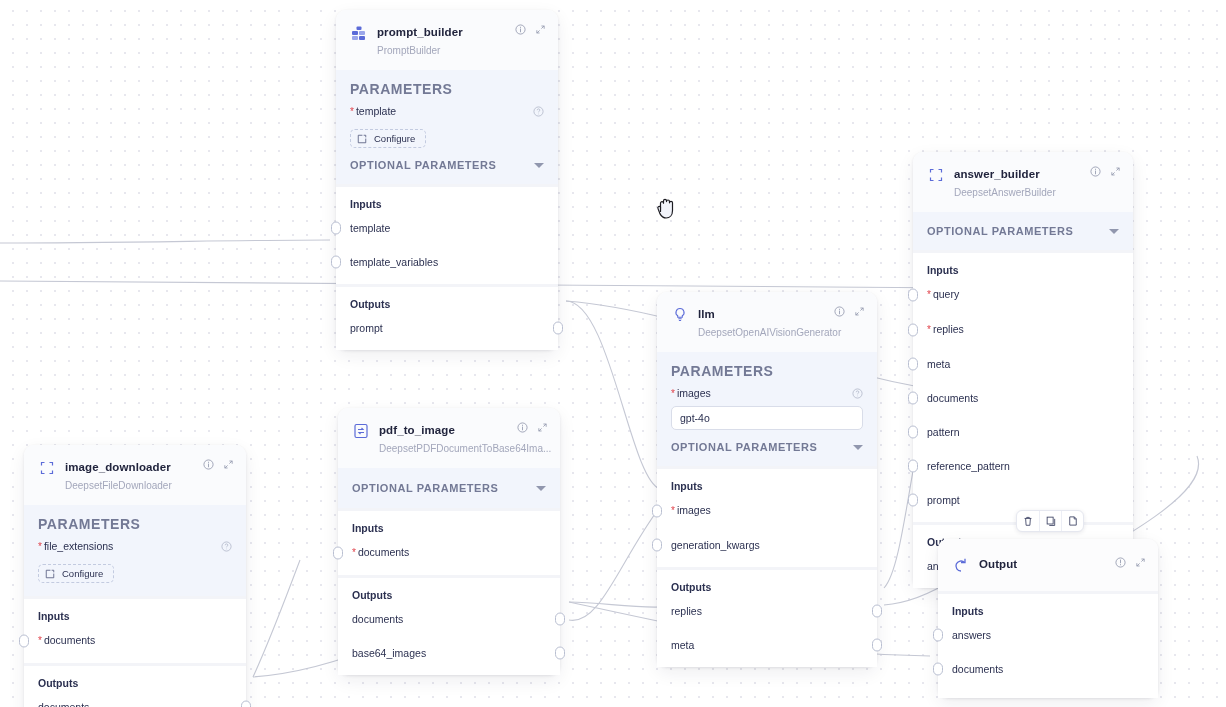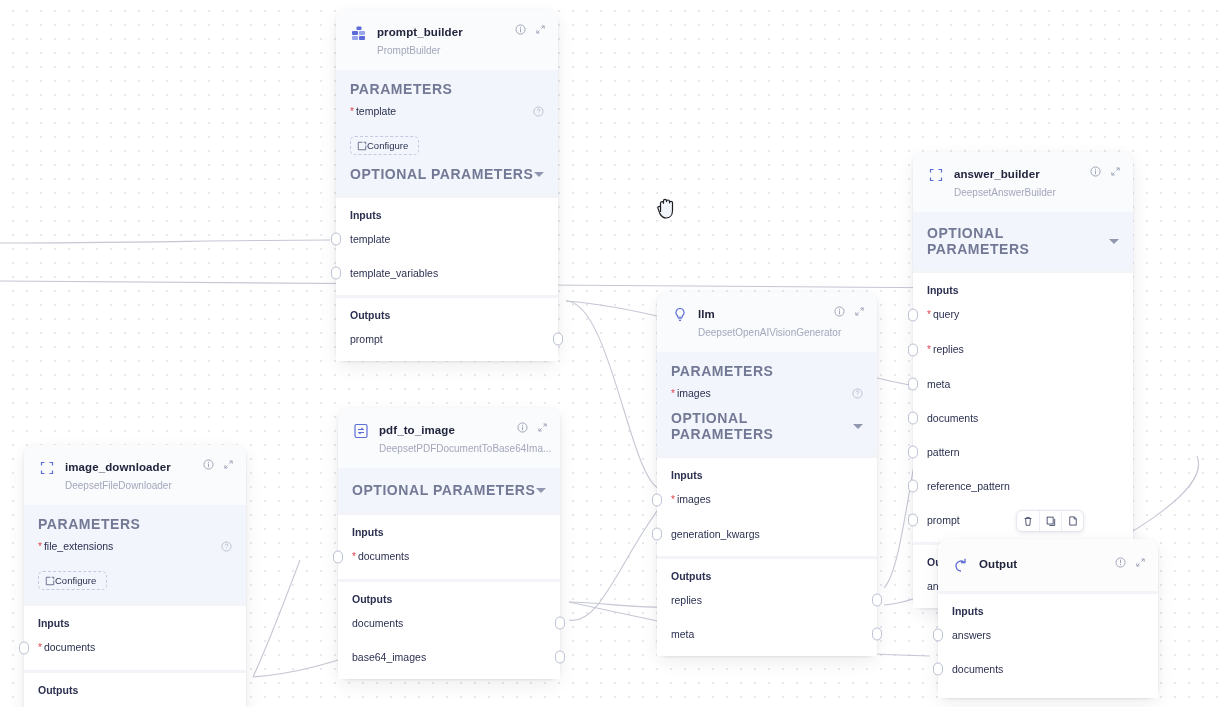--- a/index.html
+++ b/index.html
@@ -64,42 +64,42 @@
   }
   .sec-title { font-size: 10.5px; font-weight: 700; color: #2b3050; margin-bottom: 9px; }
 
   .param-row { display: flex; align-items: center; justify-content: space-between; }
   .param-name { font-size: 10.5px; color: #2b3050; }
   .req { color: #e0414a; margin-right: 2px; font-size: 10px; }
   .help-icon { width: 11px; height: 11px; color: #b3b8ca; cursor: pointer; }
   .help-icon svg { display: block; width: 11px; height: 11px; }
 
   .configure-btn {
-    display: inline-flex; align-items: center; 
-    margin-top: 19px; padding: 3px 10px 3px 6px;
+    display: inline-flex; align-items: center; gap: 7px;
+    margin-top: 12px; padding: 3px 10px 3px 6px;
     border: 1px dashed #c3cbe0; border-radius: 5px;
     background: transparent; cursor: pointer;
     font-size: 9.5px; color: #2b3050; font-family: inherit;
   }
   .configure-btn svg { width: 10px; height: 10px; color: #555c7e; display: block; }
 
   .text-input {
     margin-top: 7px; width: 100%;
     border: 1px solid #d9dde9; border-radius: 5px;
     background: #ffffff; padding: 5px 8px;
     font-size: 10.5px; color: #2b3050; font-family: inherit;
   }
 
   .optional-row {
     display: flex; align-items: center; justify-content: space-between;
     cursor: pointer; margin-top: 11px;
   }
   .optional-row.tight { margin-top: 0; }
   .optional-label {
-    font-size: 14px; font-weight: 700; letter-spacing: .55px;
+    font-size: 11px; font-weight: 700; letter-spacing: .55px;
     color: #737995; text-transform: uppercase;
   }
   .caret { width: 0; height: 0; border-left: 5px solid transparent; border-right: 5px solid transparent; border-top: 5px solid #9197ae; }
 
   .port-row { position: relative; font-size: 10.5px; color: #2b3050; line-height: 18px; padding: 0 0 0 0; }
   .port-row + .port-row { margin-top: 16px; }
 
   .port {
     position: absolute; top: 50%; transform: translateY(-50%);
     width: 10px; height: 13px; border: 1px solid #b9bfd1;
@@ -275,20 +275,21 @@
       <div class="param-row">
         <span class="param-name"><span class="req">*</span><span>images</span></span>
         <span class="help-icon">
           <svg viewBox="0 0 12 12">
               <circle cx="6" cy="6" r="5" fill="none" stroke="currentColor" stroke-width=".9"></circle>
               <path d="M4.6 4.6a1.4 1.4 0 112 1.2c-.4.3-.6.5-.6 1" stroke="currentColor" stroke-width=".9" fill="none"></path>
               <circle cx="6" cy="8.6" r=".5" fill="currentColor"></circle>
             </svg>
         </span>
       </div>
+      <input class="text-input" value="gpt-4o" style="">
       <div class="optional-row">
         <span class="optional-label">OPTIONAL PARAMETERS</span>
         <span class="caret"></span>
       </div>
     </div>
 
     <div class="sec sep-top">
       <div class="sec-title">Inputs</div>
       <div class="port-row">
         <span class="port in"></span>

